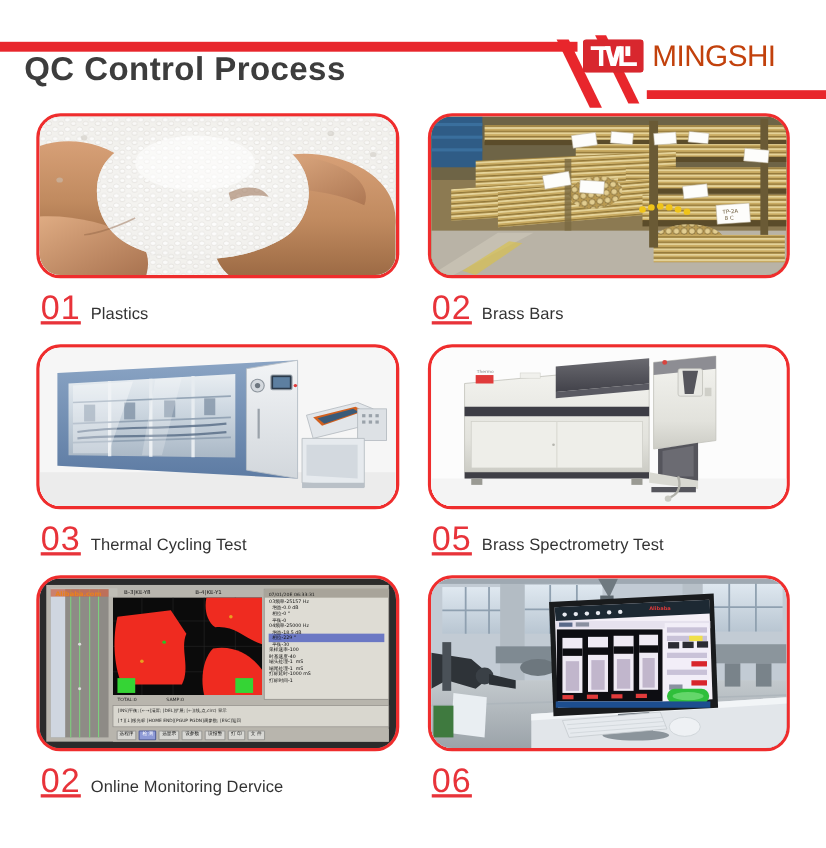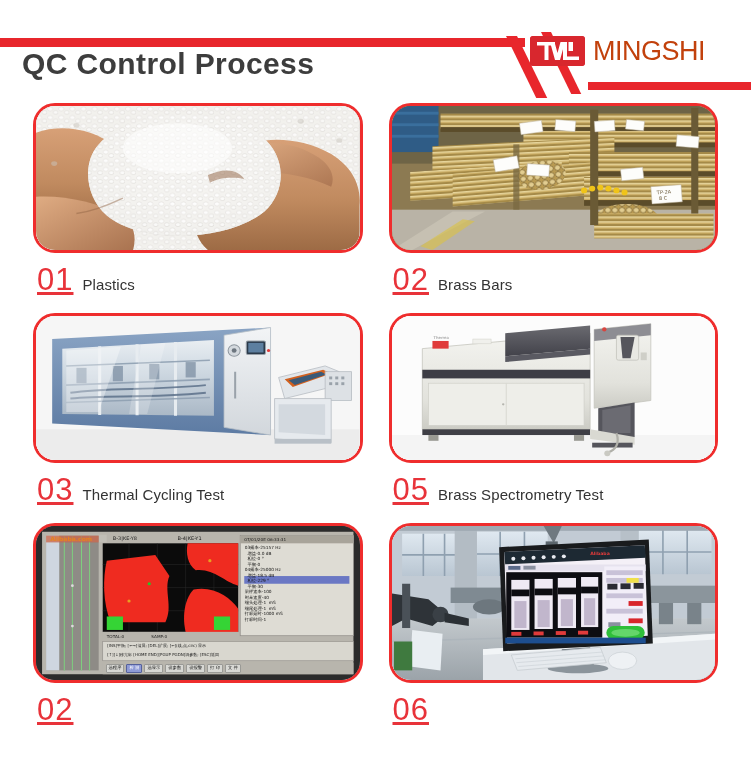--- a/index.html
+++ b/index.html
@@ -522,20 +522,21 @@
             <span class="scr-btn">选显示</span>
             <span class="scr-btn">设参数</span>
             <span class="scr-btn">设报警</span>
             <span class="scr-btn">打 印</span>
             <span class="scr-btn">文 件</span>
           </div>
         </div>
       </div>
       <div class="caption">
         <span class="cap-num">02</span>
+        <span class="cap-text">Online Monitoring Dervice</span>
       </div>
     </div>
 
     <div class="cell right row3">
       <div class="card-frame">
         <div class="photo p6">
           <svg width="100%" height="100%" viewBox="0 0 320 160" preserveAspectRatio="none">
             <defs>
               <linearGradient id="winG" x1="0" y1="0" x2="0" y2="1">
                 <stop offset="0%" stop-color="#dfe8f0"></stop>

